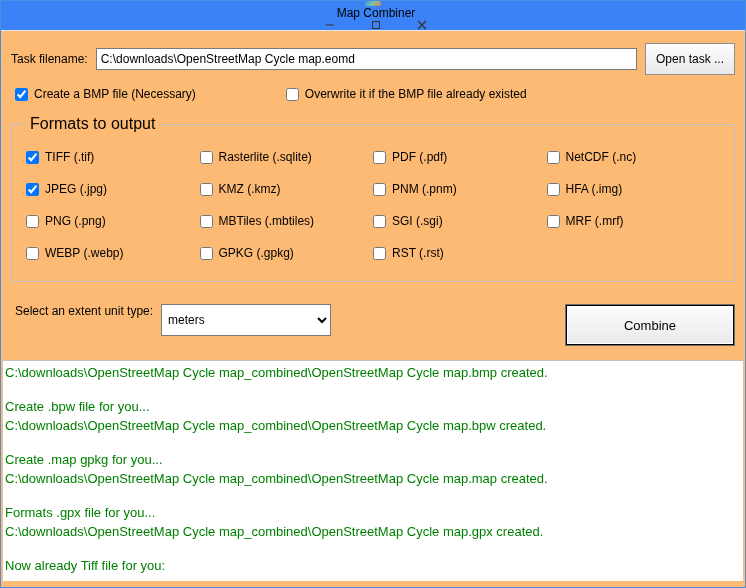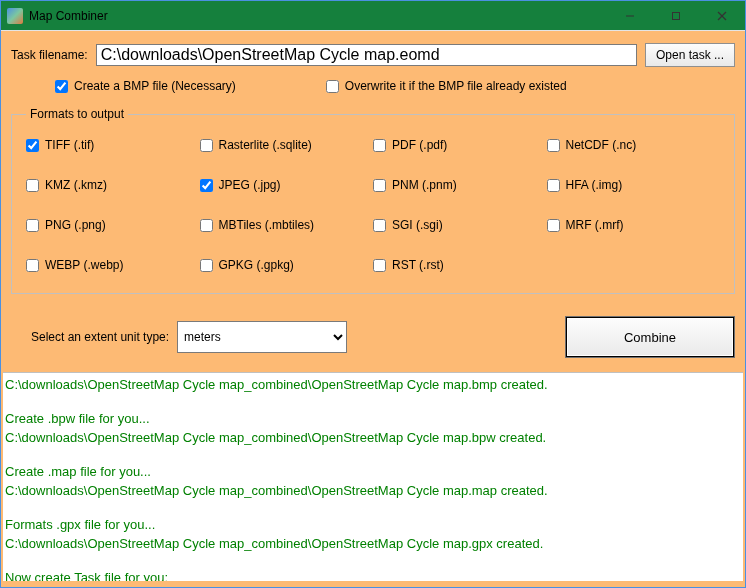--- a/index.html
+++ b/index.html
@@ -13,25 +13,26 @@
   .window {
     width: 746px;
     height: 588px;
     background: #fff;
     border: 1px solid #4a90e2;
     display: flex;
     flex-direction: column;
   }
   .titlebar {
     height: 30px;
-    background: #15803d;
+    background: #3b82f6;
     display: flex;
     align-items: center;
     padding: 0 0 0 6px;
     border-bottom: 1px solid #e5e5e5;
+    flex-direction: column;
   }
   .titlebar .icon {
     width: 16px;
     height: 16px;
     margin-right: 6px;
     background: linear-gradient(135deg,#4a90e2 0%,#7cc7a0 50%,#e07a3f 100%);
     display: inline-block;
     border-radius: 2px;
   }
   .titlebar .title {
@@ -63,68 +64,66 @@
     gap: 8px;
     padding: 12px 10px 10px 10px;
   }
   .label { font-size: 12px; }
   .textinput {
     flex: 1;
     height: 22px;
     border: 1px solid #7a7a7a;
     background: #fff;
     padding: 0 4px;
-    font-size: 16px;
+    font-size: 12px;
     font-family: inherit;
   }
   .btn {
-    height: 24px;
+    height: 32px;
     border: 1px solid #8f8f8f;
     background: linear-gradient(#fdfdfd,#e9e9e9);
     padding: 0 10px;
     font-size: 12px;
     font-family: inherit;
     cursor: pointer;
     white-space: nowrap;
   }
 
   .row-opts {
     display: flex;
     padding: 2px 10px 10px 14px;
     gap: 30px;
-    margin-left: 40px;
   }
   .chk {
     display: flex;
     align-items: center;
     gap: 6px;
     font-size: 12px;
   }
   .chk input { margin:0; width:13px; height:13px; }
   .row-opts .spacer { width: 30px; }
 
   fieldset.formats {
     margin: 4px 10px 6px 10px;
     border: 1px solid #c0c0c0;
     padding: 10px 14px 14px 14px;
   }
-  fieldset.formats legend { font-size: 12px; padding: 0 4px; }
+  fieldset.formats legend { font-size: 16px; padding: 0 4px; }
   .grid {
     display: grid;
     grid-template-columns: repeat(4, 1fr);
     grid-auto-rows: 28px;
     align-items: center;
-    row-gap: 12px;
+    row-gap: 4px;
   }
 
   .row-combine {
     display: flex;
-    align-items: center;
     gap: 8px;
-    padding: 16px 10px 14px 30px;
+    padding: 16px 10px 14px 14px;
   }
   .row-combine .spacer2 { flex:1; }
   .select {
     height: 32px;
     border: 1px solid #7a7a7a;
     background: #fff;
     font-size: 12px;
     font-family: inherit;
     width: 170px;
     padding: 0 2px;
@@ -218,26 +217,26 @@
           </label>
           <label class="chk">
             <input type="checkbox" style="">
             <span>PDF (.pdf)</span>
           </label>
           <label class="chk">
             <input type="checkbox" style="">
             <span>NetCDF (.nc)</span>
           </label>
           <label class="chk">
-            <input type="checkbox" style="">
-            <span>KMZ (.kmz)</span>
-          </label>
-          <label class="chk">
             <input type="checkbox" checked="" style="">
             <span>JPEG (.jpg)</span>
+          </label>
+          <label class="chk">
+            <input type="checkbox" style="">
+            <span>KMZ (.kmz)</span>
           </label>
           <label class="chk">
             <input type="checkbox" style="">
             <span>PNM (.pnm)</span>
           </label>
           <label class="chk">
             <input type="checkbox" style="">
             <span>HFA (.img)</span>
           </label>
           <label class="chk">
@@ -280,23 +279,23 @@
       <button class="combine-btn">Combine</button>
     </div>
 
     <div class="log" id="log">
 
     <div>C:\downloads\OpenStreetMap Cycle map_combined\OpenStreetMap Cycle map.bmp created.</div>
         <div class="blank"></div>
         <div>Create .bpw file for you...</div>
         <div>C:\downloads\OpenStreetMap Cycle map_combined\OpenStreetMap Cycle map.bpw created.</div>
         <div class="blank"></div>
-        <div>Create .map file for you...</div>
+        <div>Create .map gpkg for you...</div>
         <div>C:\downloads\OpenStreetMap Cycle map_combined\OpenStreetMap Cycle map.map created.</div>
         <div class="blank"></div>
         <div>Formats .gpx file for you...</div>
         <div>C:\downloads\OpenStreetMap Cycle map_combined\OpenStreetMap Cycle map.gpx created.</div>
         <div class="blank"></div>
-        <div>Now create Task file for you:</div>
+        <div>Now already Tiff file for you:</div>
       </div>
 
   </div>
 </div>
 
 </body></html>

